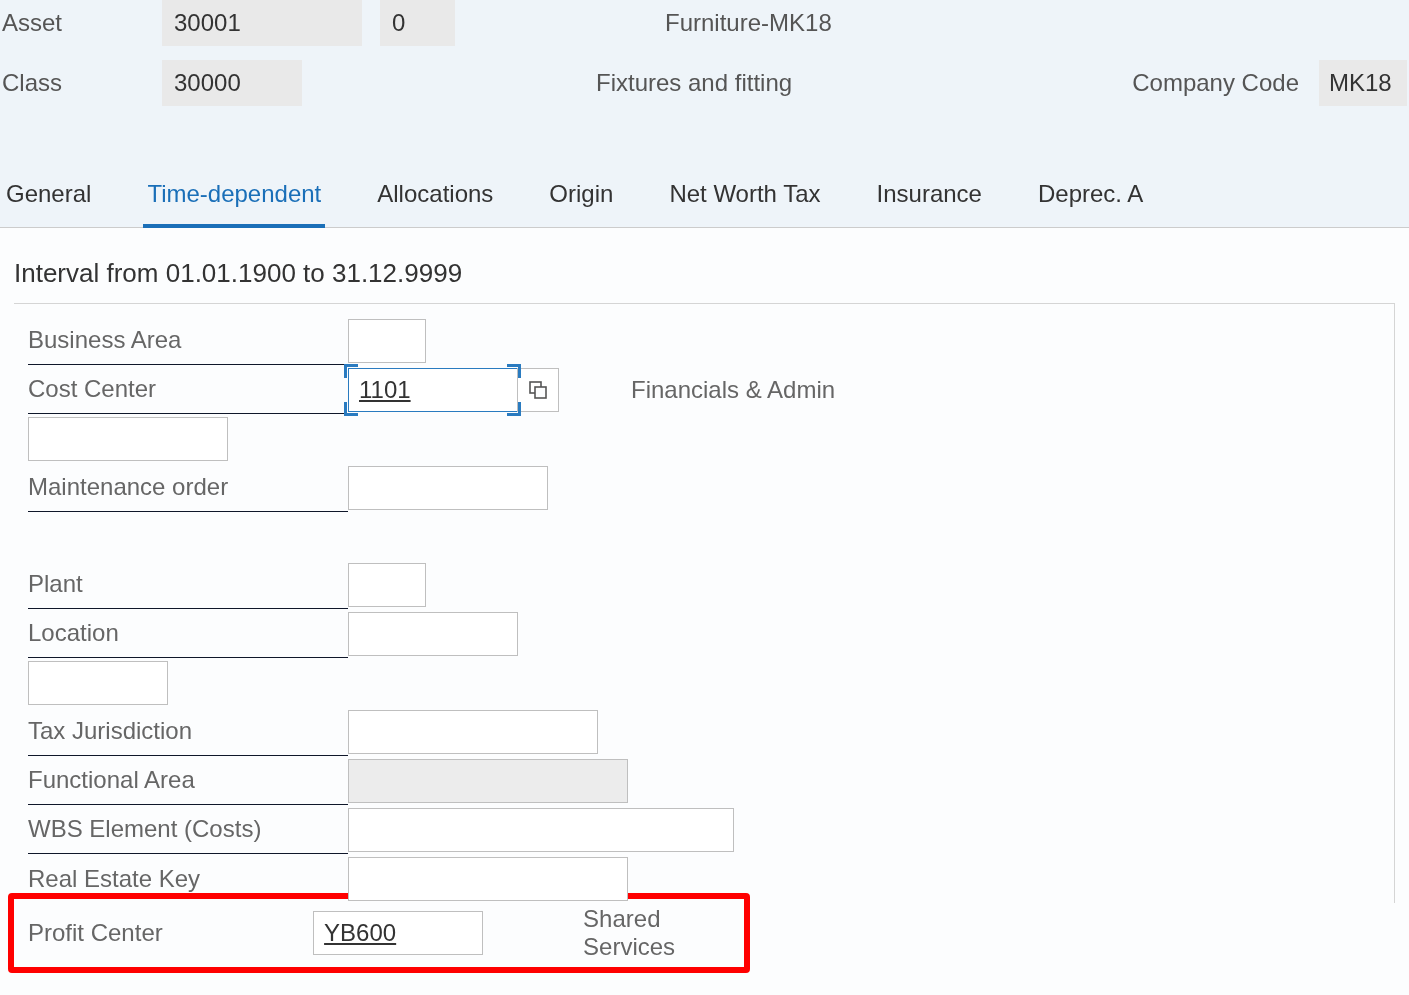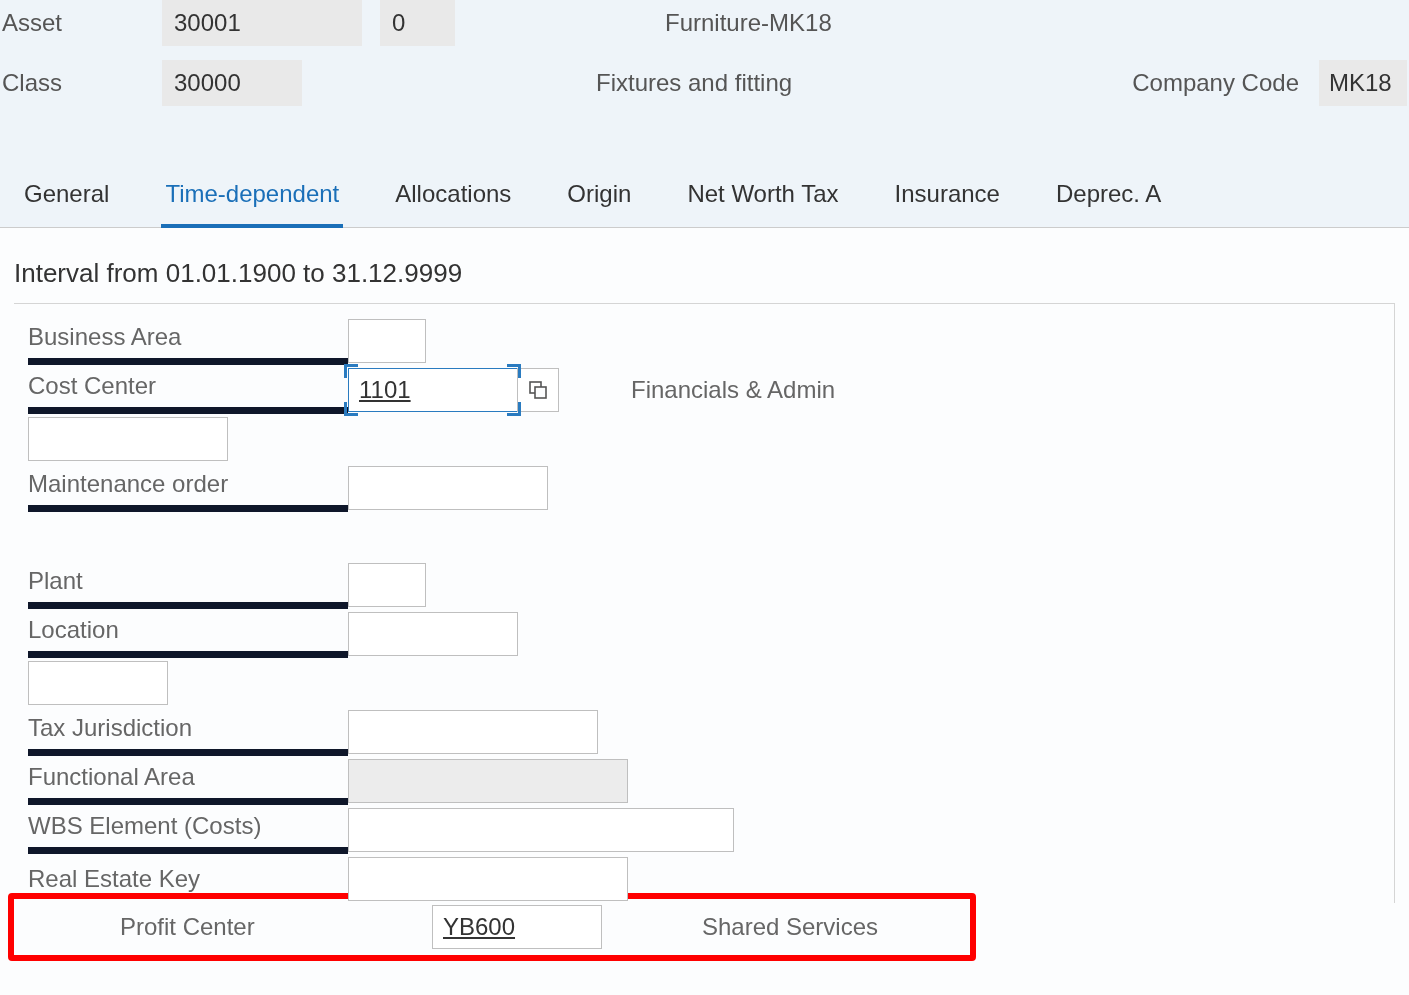--- a/index.html
+++ b/index.html
@@ -43,21 +43,21 @@
     font-size: 24px;
     color: #333;
     width: 88px;
   }
   .spacer-col { width: 210px; }
 
   .tabs {
     display: flex;
     border-bottom: 1px solid #ccc;
     gap: 48px;
-    padding: 0 20px;
+    padding: 0 2px;
     margin-top: 30px;
   }
   .tab {
     padding: 10px 4px 16px 4px;
     color: #333;
     cursor: pointer;
     white-space: nowrap;
   }
   .tab.active {
     color: #1a6fb8;
@@ -83,21 +83,21 @@
   .form-row {
     display: flex;
     align-items: center;
     min-height: 49px;
     position: relative;
     margin-bottom: 0;
   }
   .flabel {
     color: #666;
     width: 320px;
-    border-bottom: 7px solid #0f172a;
+    border-bottom: 1px solid #0f172a;
     align-self: stretch;
     display: flex;
     align-items: center;
   }
   .finput {
     border: 1px solid #bfbfbf;
     background: #fff;
     height: 44px;
     font-size: 24px;
     padding: 2px 10px;
@@ -148,21 +148,21 @@
   .gap-row { height: 48px; }
 
   .highlight-row {
     border: 6px solid #f00;
     border-radius: 4px;
     display: flex;
     align-items: center;
     padding: 6px 0 6px 14px;
     margin-left: -6px;
     margin-top: -10px;
-    width: 968px;
+    width: 742px;
     justify-content: center;
   }
   .highlight-row .flabel { border-bottom: none; width: 312px; }
   .pc-input {
     border: 1px solid #bfbfbf;
     background: #fff;
     height: 44px;
     width: 170px;
     font-size: 24px;
     padding: 2px 10px;

